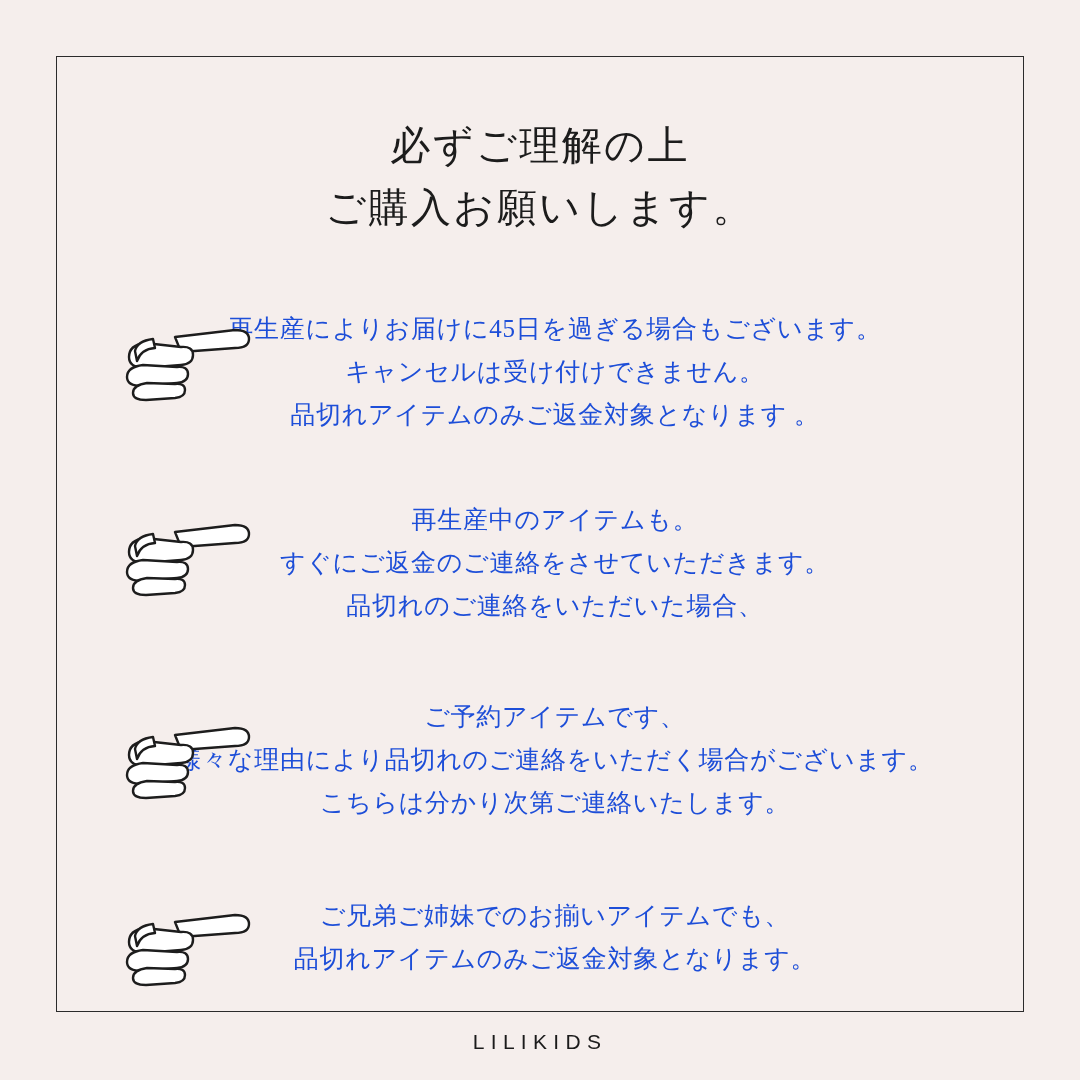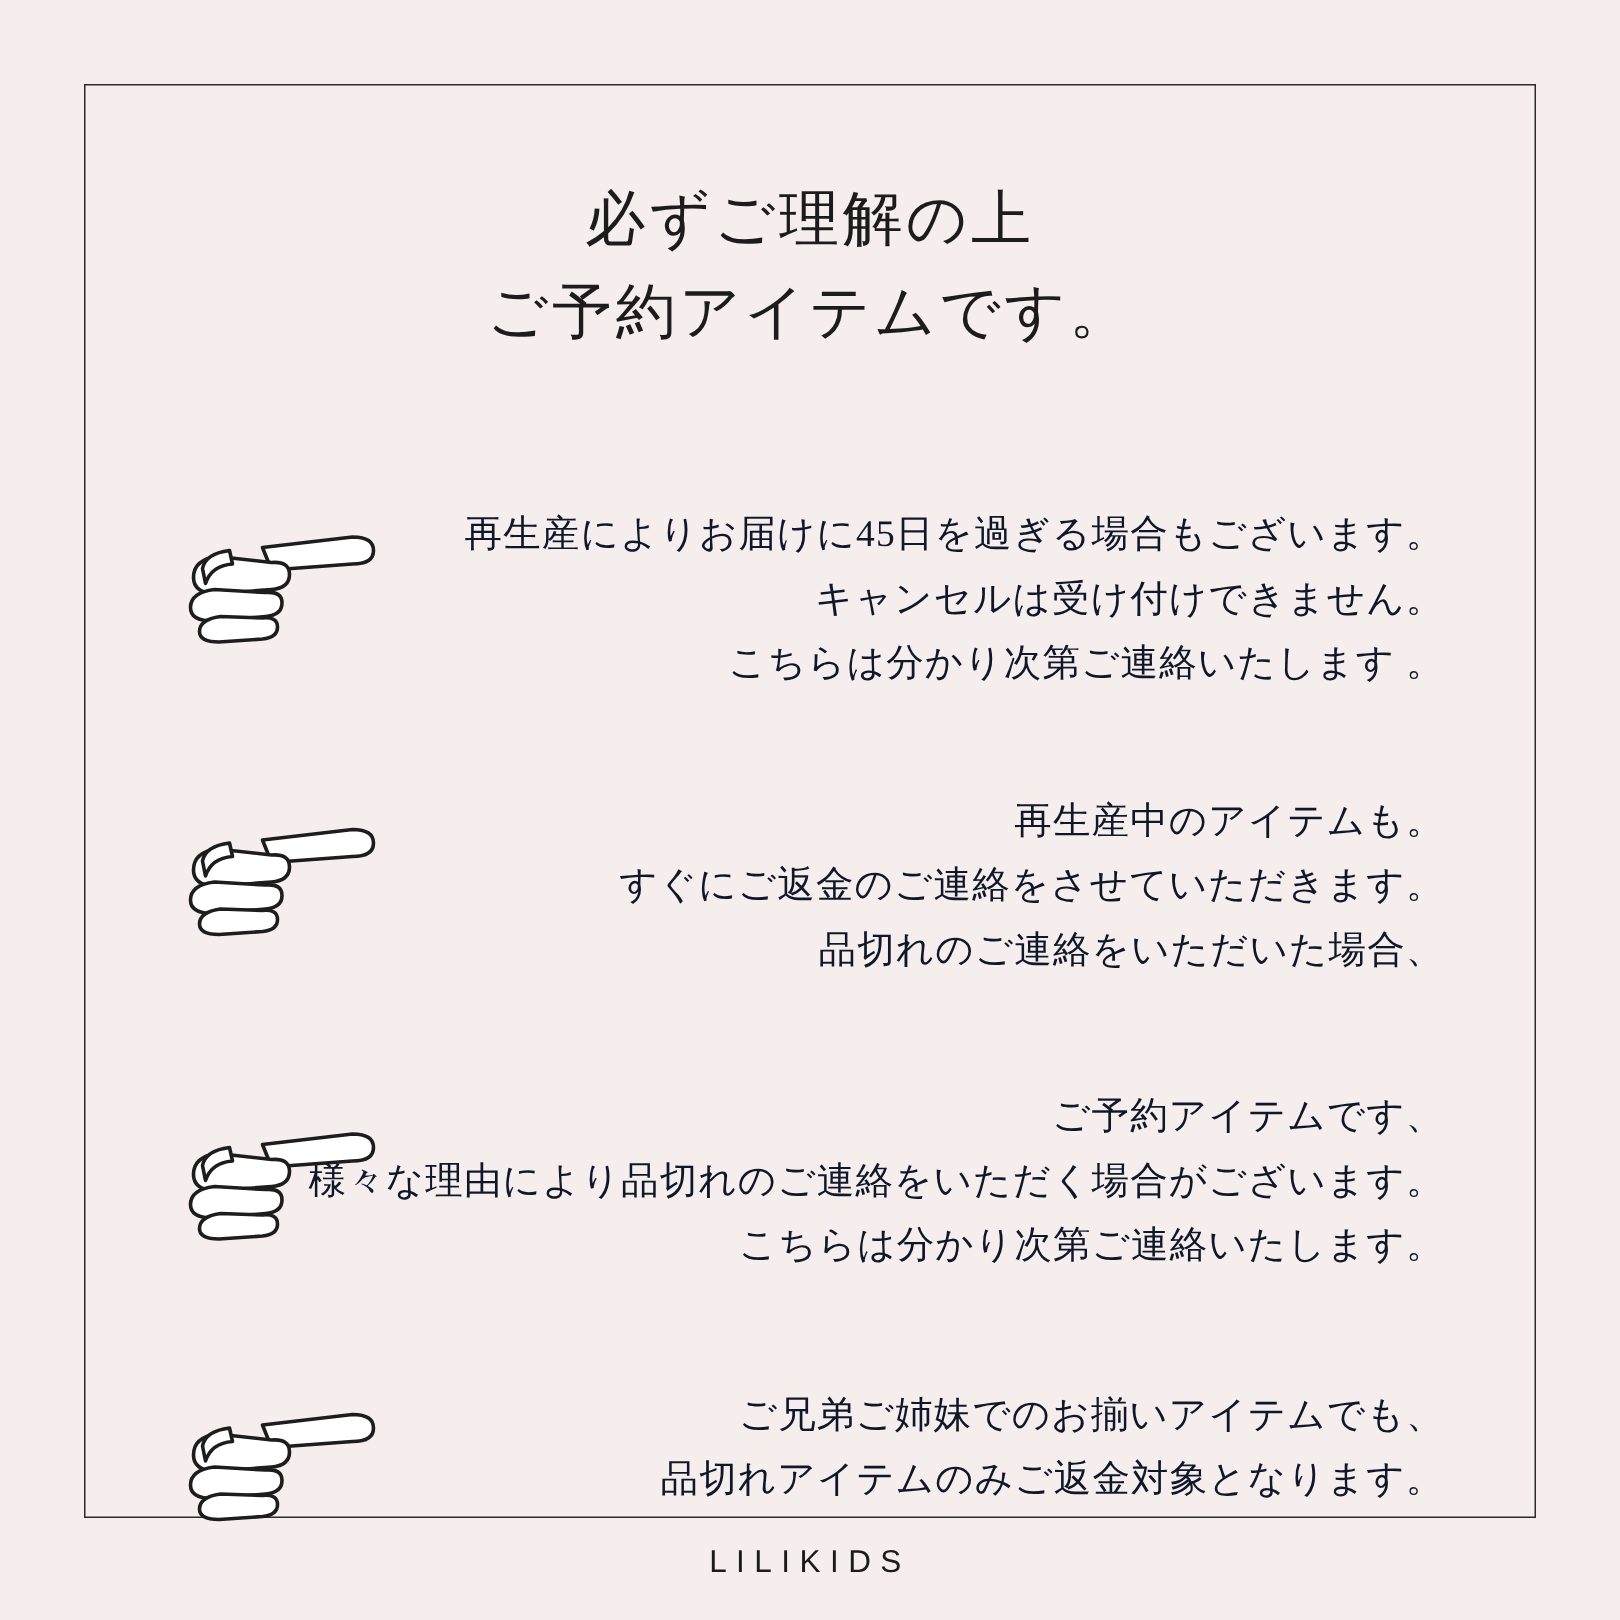--- a/index.html
+++ b/index.html
@@ -68,27 +68,26 @@
     top: 6px;
     width: 140px;
     height: 86px;
   }
   .note-1 .hand { top: 10px; }
   .note-2 .hand { top: 14px; }
   .note-3 .hand { top: 20px; }
   .note-4 .hand { top: 8px; }
 
   .note-text {
-    text-align: right;
+    text-align: center;
     font-size: 25px;
     line-height: 1.72;
     letter-spacing: 0.03em;
-    color: #0f172a;
+    color: #1d4ed8;
     padding: 0 60px 0 90px;
-    margin-top: 28px;
   }
   .note-text .line {
     display: block;
     white-space: nowrap;
   }
 
   .brand {
     position: absolute;
     left: 0;
     right: 0;
@@ -101,41 +100,41 @@
   }
 </style>
 </head>
 <body>
 
 <div class="page">
   <div class="frame">
 
     <div class="headline">
       <span class="line">必ずご理解の上</span>
-      <span class="line">ご予約アイテムです。</span>
+      <span class="line">ご購入お願いします。</span>
     </div>
 
     <div class="notes">
 
       <div class="note note-1">
         <span class="hand">
           <svg viewBox="0 0 140 86" width="140" height="86" aria-hidden="true">
             <g fill="#ffffff" stroke="#1d1d1d" stroke-width="2.4" stroke-linejoin="round" stroke-linecap="round">
               <path d="M58 20 L118 13 Q132 13 132 22 Q132 31 118 31 L64 35 Z"></path>
               <path d="M28 26 Q12 28 12 40 Q12 50 26 51 L64 48 Q76 47 76 38 Q76 29 64 30 Z"></path>
               <path d="M26 48 Q10 50 10 60 Q10 69 25 69 L60 66 Q71 65 71 57 Q71 49 60 50 Z"></path>
               <path d="M30 66 Q16 68 16 76 Q16 83 29 83 L58 81 Q68 80 68 73 Q68 66 58 67 Z"></path>
               <path d="M36 22 Q20 24 18 34 L20 44 Q24 32 38 31 Z"></path>
             </g>
           </svg>
         </span>
         <div class="note-text">
           <span class="line">再生産によりお届けに45日を過ぎる場合もございます。</span>
           <span class="line">キャンセルは受け付けできません。</span>
-          <span class="line">こちらは分かり次第ご連絡いたします 。</span>
+          <span class="line">品切れアイテムのみご返金対象となります 。</span>
         </div>
       </div>
 
       <div class="note note-2">
         <span class="hand">
           <svg viewBox="0 0 140 86" width="140" height="86" aria-hidden="true">
             <g fill="#ffffff" stroke="#1d1d1d" stroke-width="2.4" stroke-linejoin="round" stroke-linecap="round">
               <path d="M58 20 L118 13 Q132 13 132 22 Q132 31 118 31 L64 35 Z"></path>
               <path d="M28 26 Q12 28 12 40 Q12 50 26 51 L64 48 Q76 47 76 38 Q76 29 64 30 Z"></path>
               <path d="M26 48 Q10 50 10 60 Q10 69 25 69 L60 66 Q71 65 71 57 Q71 49 60 50 Z"></path>

